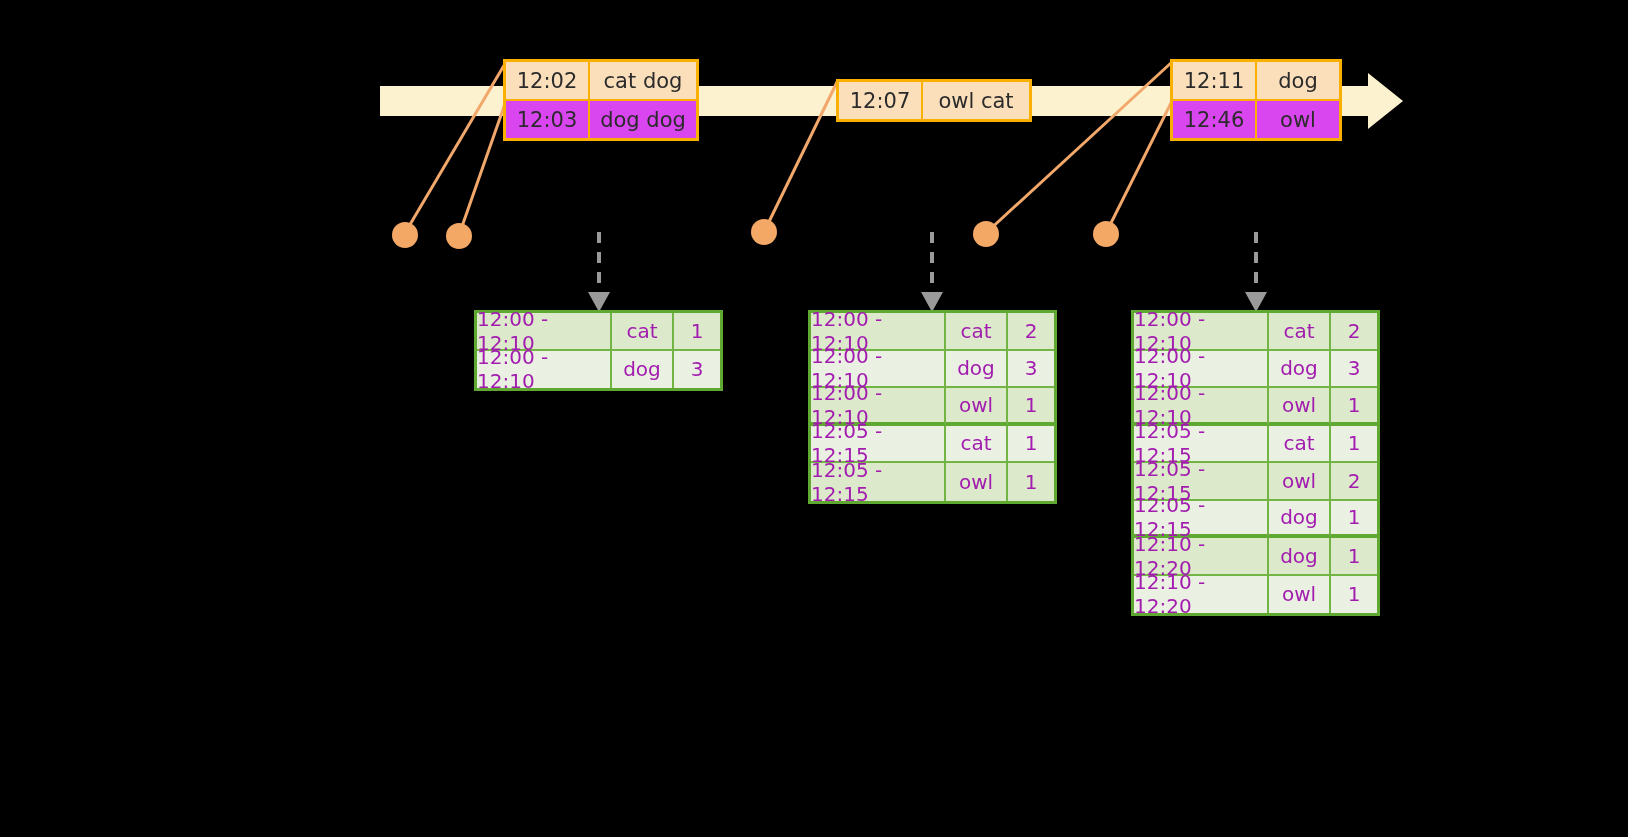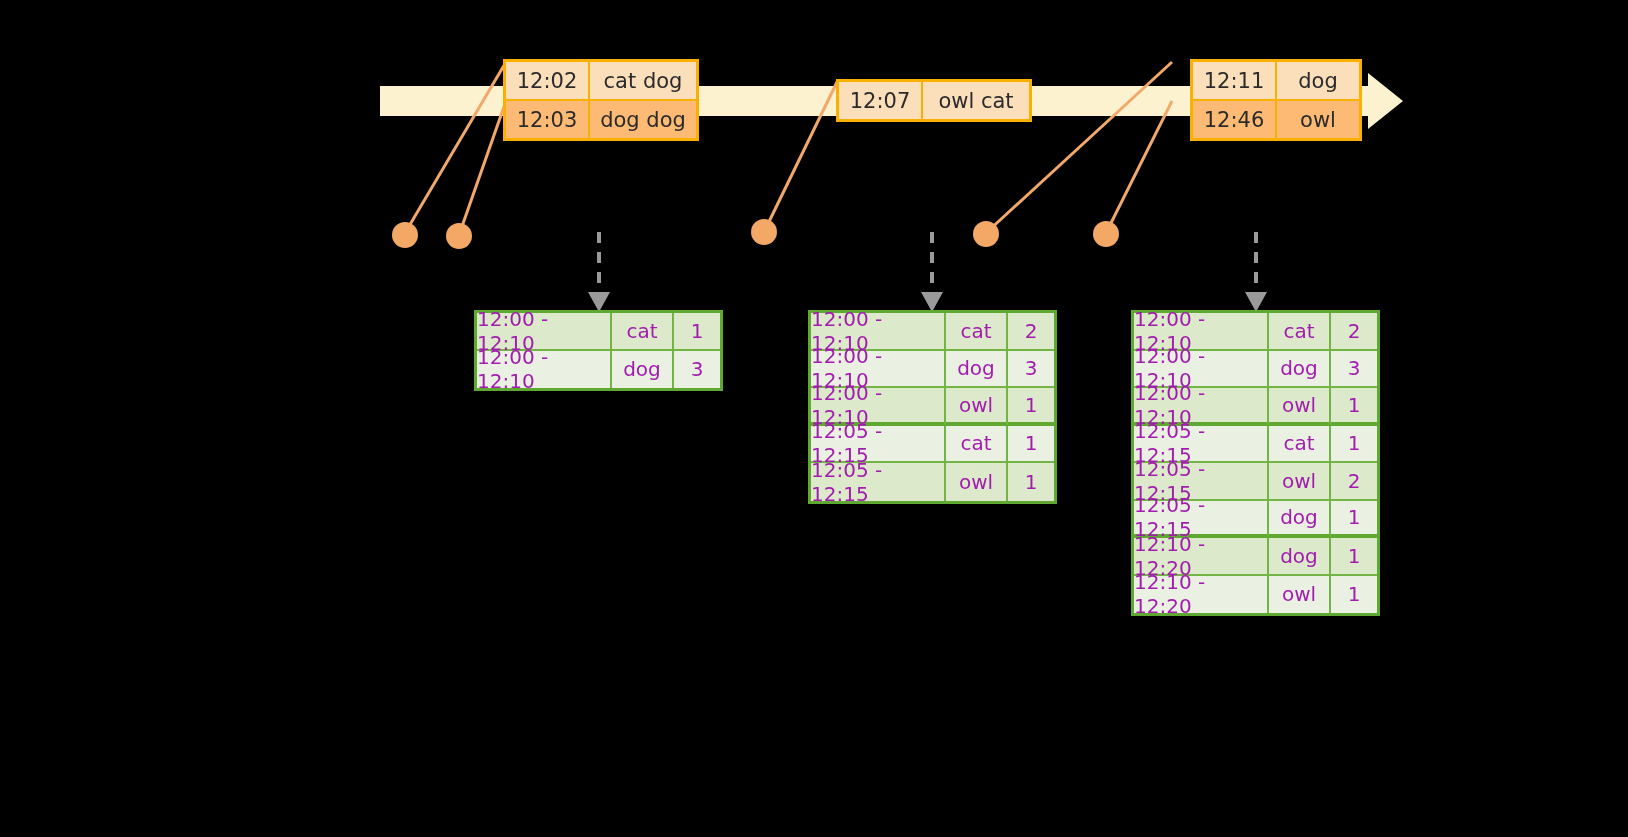--- a/index.html
+++ b/index.html
@@ -51,21 +51,21 @@
     display: flex;
     flex-direction: column;
     z-index: 5;
   }
   .event-row {
     display: flex;
     flex-direction: row;
     height: 39px;
   }
   .event-row + .event-row { border-top: 2px solid #f9b000; }
-  .event-row.alt .event-cell { background: #fdba74; text-align: center; }
+  .event-row.alt .event-cell { background: #d946ef; text-align: center; }
   .event-cell {
     display: flex;
     align-items: center;
     justify-content: center;
     font-size: 21px;
     color: #2b2b2b;
     background: #fbdfbb;
     box-sizing: border-box;
   }
   .event-cell.time { width: 84px; border-right: 2px solid #f9b000; }
@@ -152,21 +152,21 @@
     </div>
   </div>
 
   <div class="event-box" style="left:836px; top:79px; width:196px; height:43px;">
     <div class="event-row">
       <div class="event-cell time">12:07</div>
       <div class="event-cell payload">owl cat</div>
     </div>
   </div>
 
-  <div class="event-box" style="left:1170px; top:59px; width:172px; height:82px;margin-left:20px;">
+  <div class="event-box" style="left:1170px; top:59px; width:172px; height:82px;">
     <div class="event-row">
       <div class="event-cell time">12:11</div>
       <div class="event-cell payload">dog</div>
     </div>
     <div class="event-row alt">
       <div class="event-cell time">12:46</div>
       <div class="event-cell payload">owl</div>
     </div>
   </div>
 

